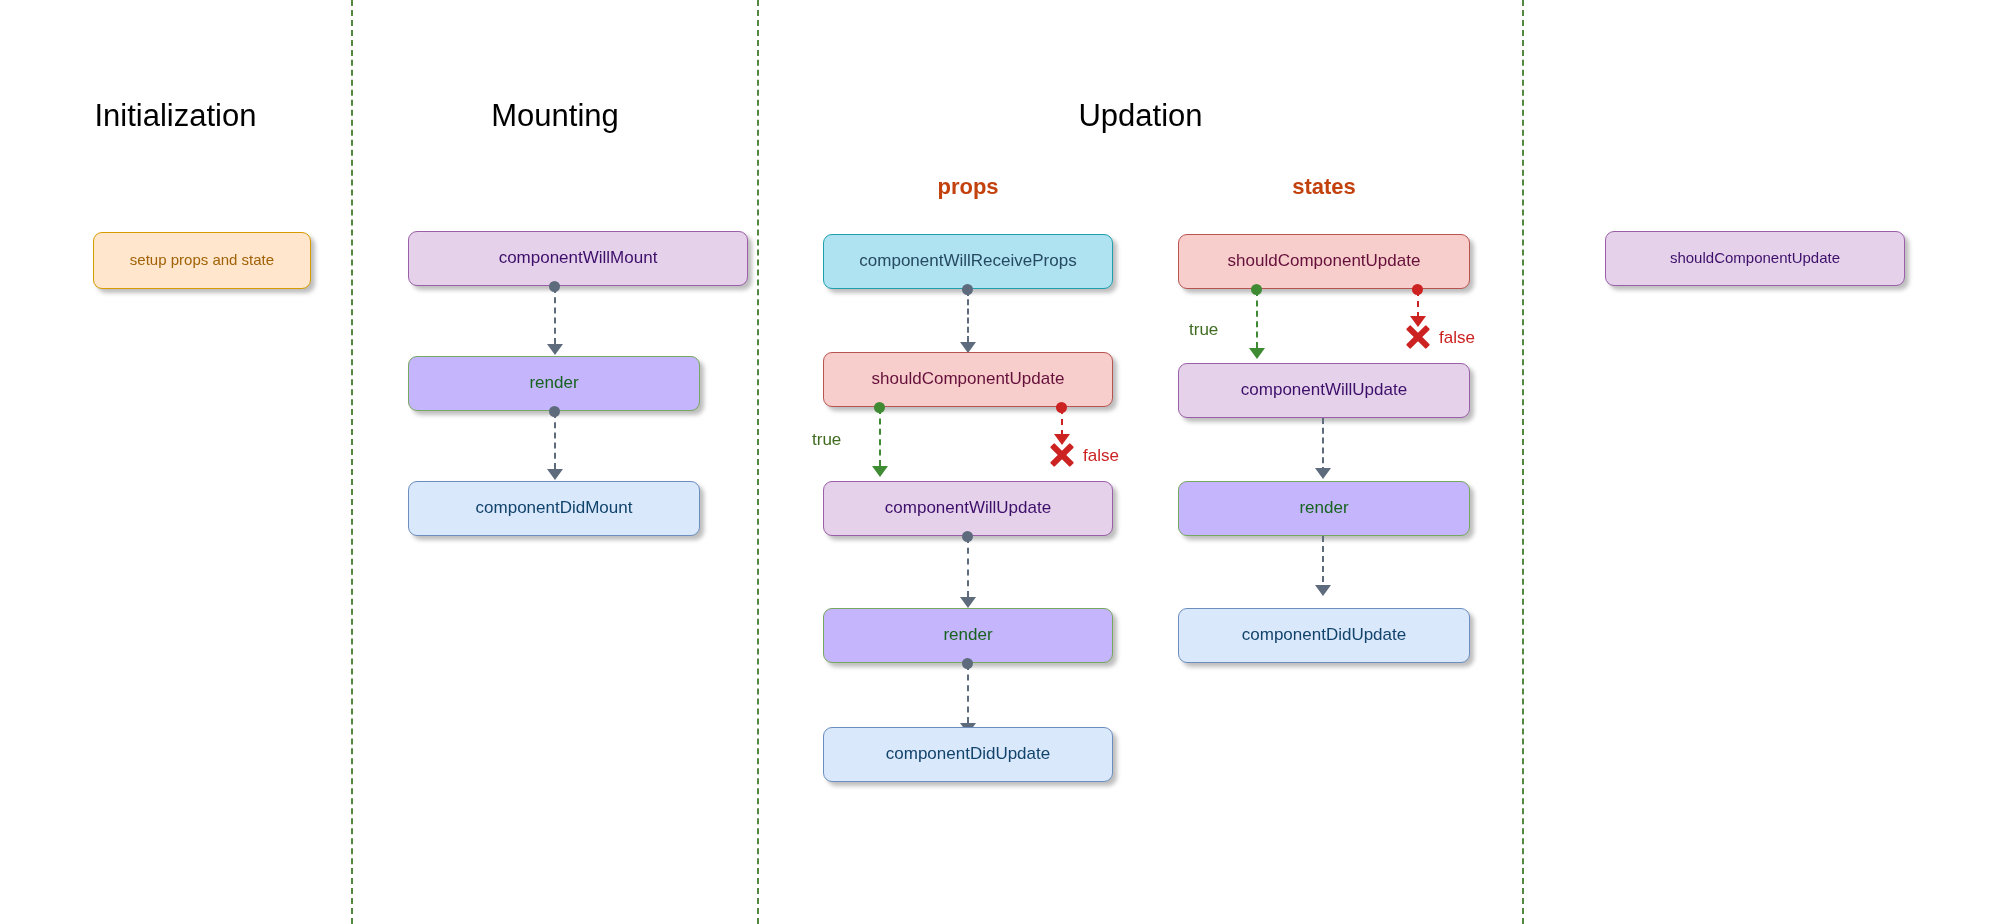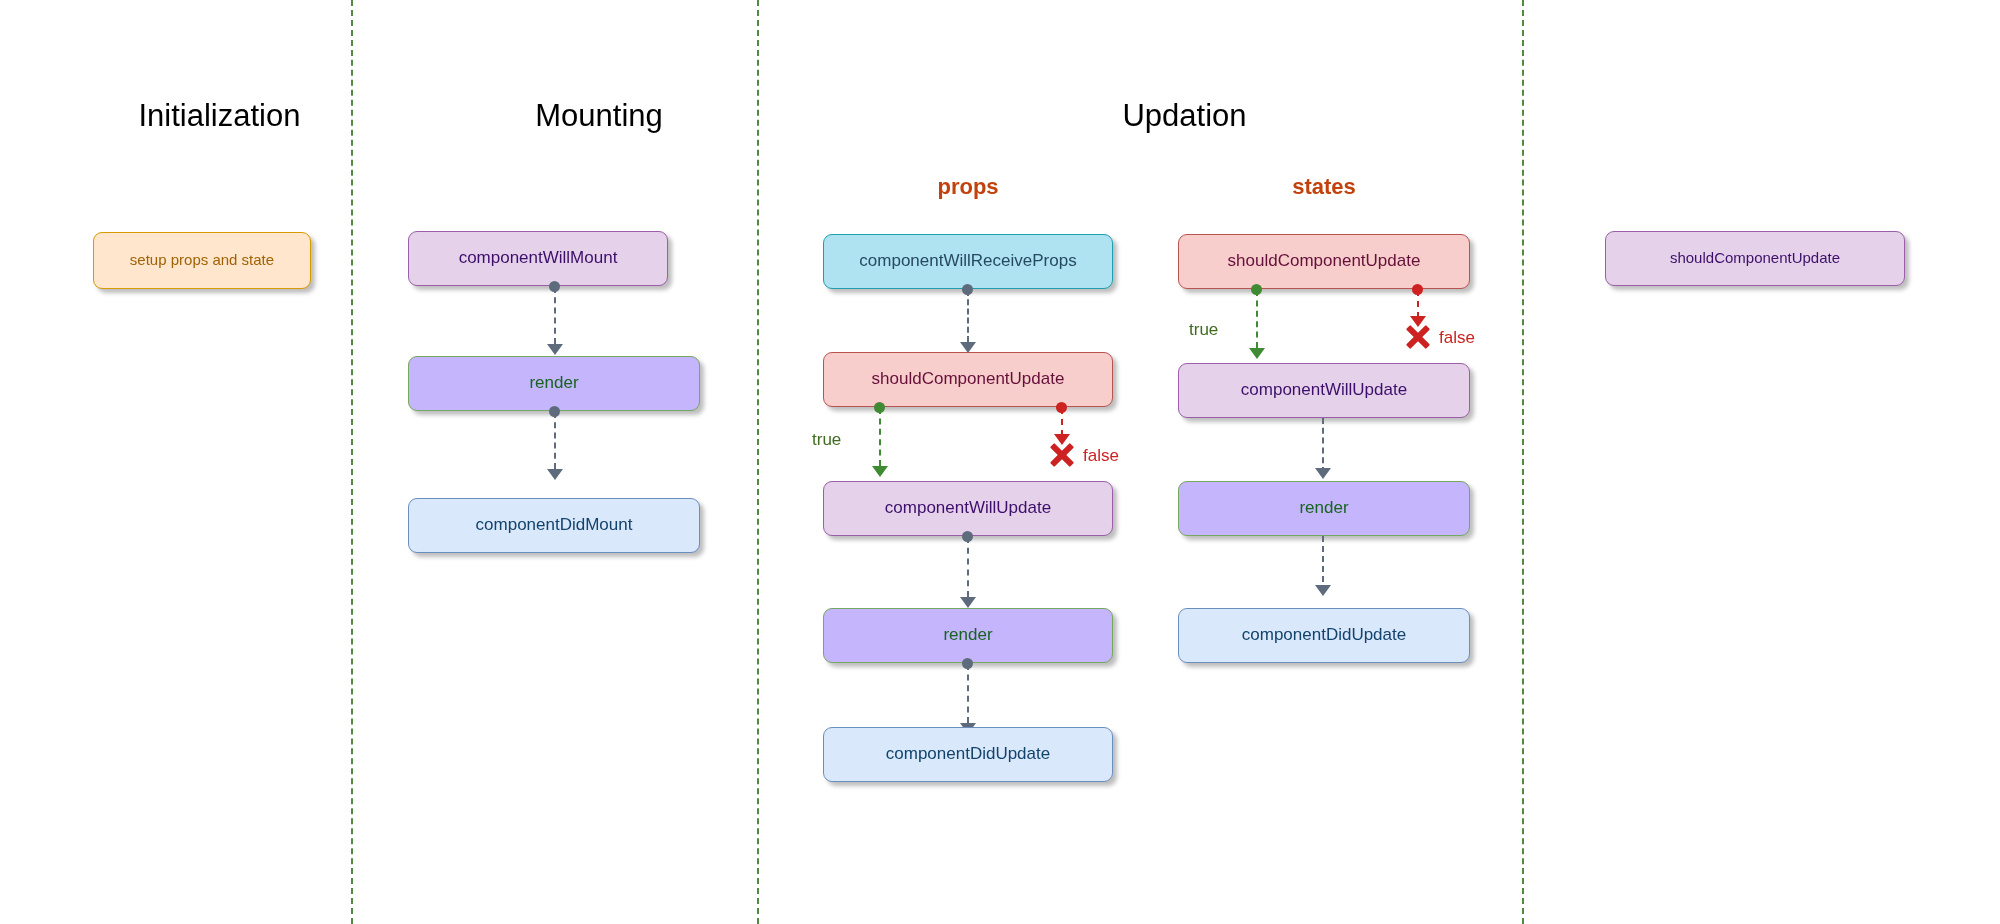--- a/index.html
+++ b/index.html
@@ -29,21 +29,20 @@
 
   
   .section-title {
     position: absolute;
     text-align: center;
     font-size: 31px;
     color: #000000;
     font-family: "Liberation Sans", sans-serif;
     white-space: nowrap;
     line-height: 1;
-    padding-left: 44px;
   }
   .sub-title {
     position: absolute;
     text-align: center;
     font-size: 22px;
     font-weight: bold;
     color: #c2410c;
     font-family: "Liberation Sans", sans-serif;
     white-space: nowrap;
     line-height: 1;
@@ -145,31 +144,31 @@
 
   <div class="section-title" style="left:0px;  top:100px; width:351px;">Initialization</div>
   <div class="section-title" style="left:353px; top:100px; width:404px;">Mounting</div>
   <div class="section-title" style="left:759px; top:100px; width:763px;">Updation</div>
 
   <div class="sub-title" style="left:823px;  top:176px; width:290px;">props</div>
   <div class="sub-title" style="left:1178px; top:176px; width:292px;">states</div>
 
   <div class="node orange" style="left:93px; top:232px; width:218px; height:57px; font-size:15px;">setup props and state</div>
 
-  <div class="node purple" style="left:408px; top:231px; width:260px; height:55px;">componentWillMount</div>
+  <div class="node purple" style="left:408px; top:231px; width:340px; height:55px;">componentWillMount</div>
   <div class="dot grey" style="left:549px; top:281px;"></div>
   <div class="conn grey" style="left:554px; top:287px; height:57px;"></div>
   <div class="arrow grey" style="left:547px; top:344px;"></div>
 
   <div class="node green" style="left:408px; top:356px; width:292px; height:55px;">render</div>
   <div class="dot grey" style="left:549px; top:406px;"></div>
   <div class="conn grey" style="left:554px; top:412px; height:57px;"></div>
   <div class="arrow grey" style="left:547px; top:469px;"></div>
 
-  <div class="node blue" style="left:408px; top:481px; width:292px; height:55px;margin-top:17px;">componentDidMount</div>
+  <div class="node blue" style="left:408px; top:481px; width:292px; height:55px;">componentDidMount</div>
 
   <div class="node cyan" style="left:823px; top:234px; width:290px; height:55px;">componentWillReceiveProps</div>
   <div class="dot grey" style="left:962px; top:284px;"></div>
   <div class="conn grey" style="left:967px; top:290px; height:52px;"></div>
   <div class="arrow grey" style="left:960px; top:342px;"></div>
 
   <div class="node red" style="left:823px; top:352px; width:290px; height:55px;">shouldComponentUpdate</div>
 
   <div class="dot green" style="left:874px; top:402px;"></div>
   <div class="conn green" style="left:879px; top:408px; height:58px;"></div>

